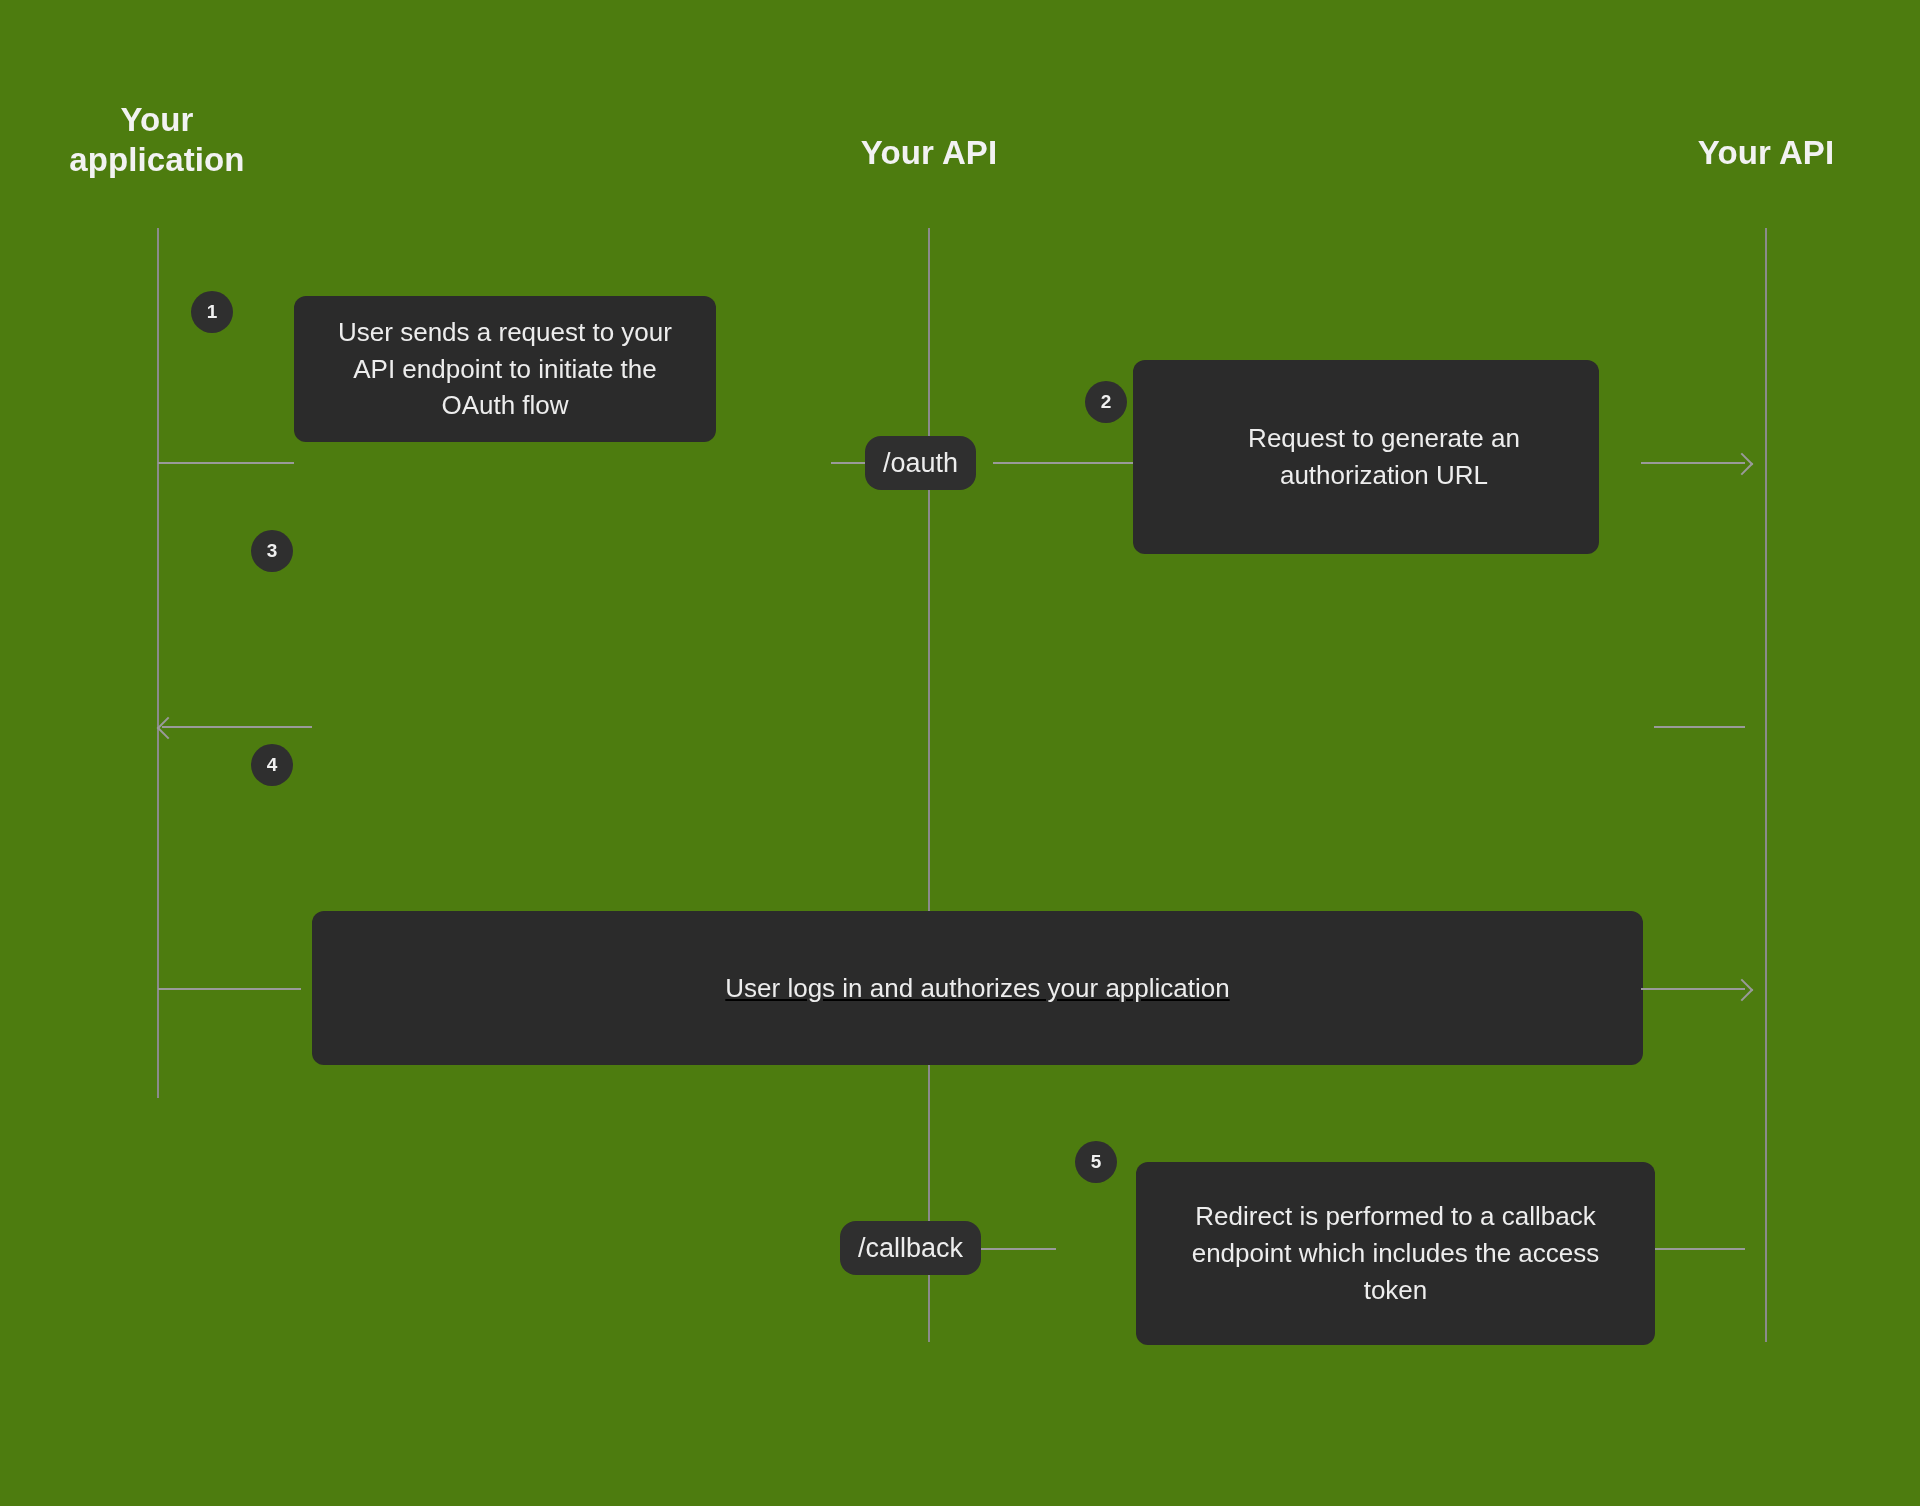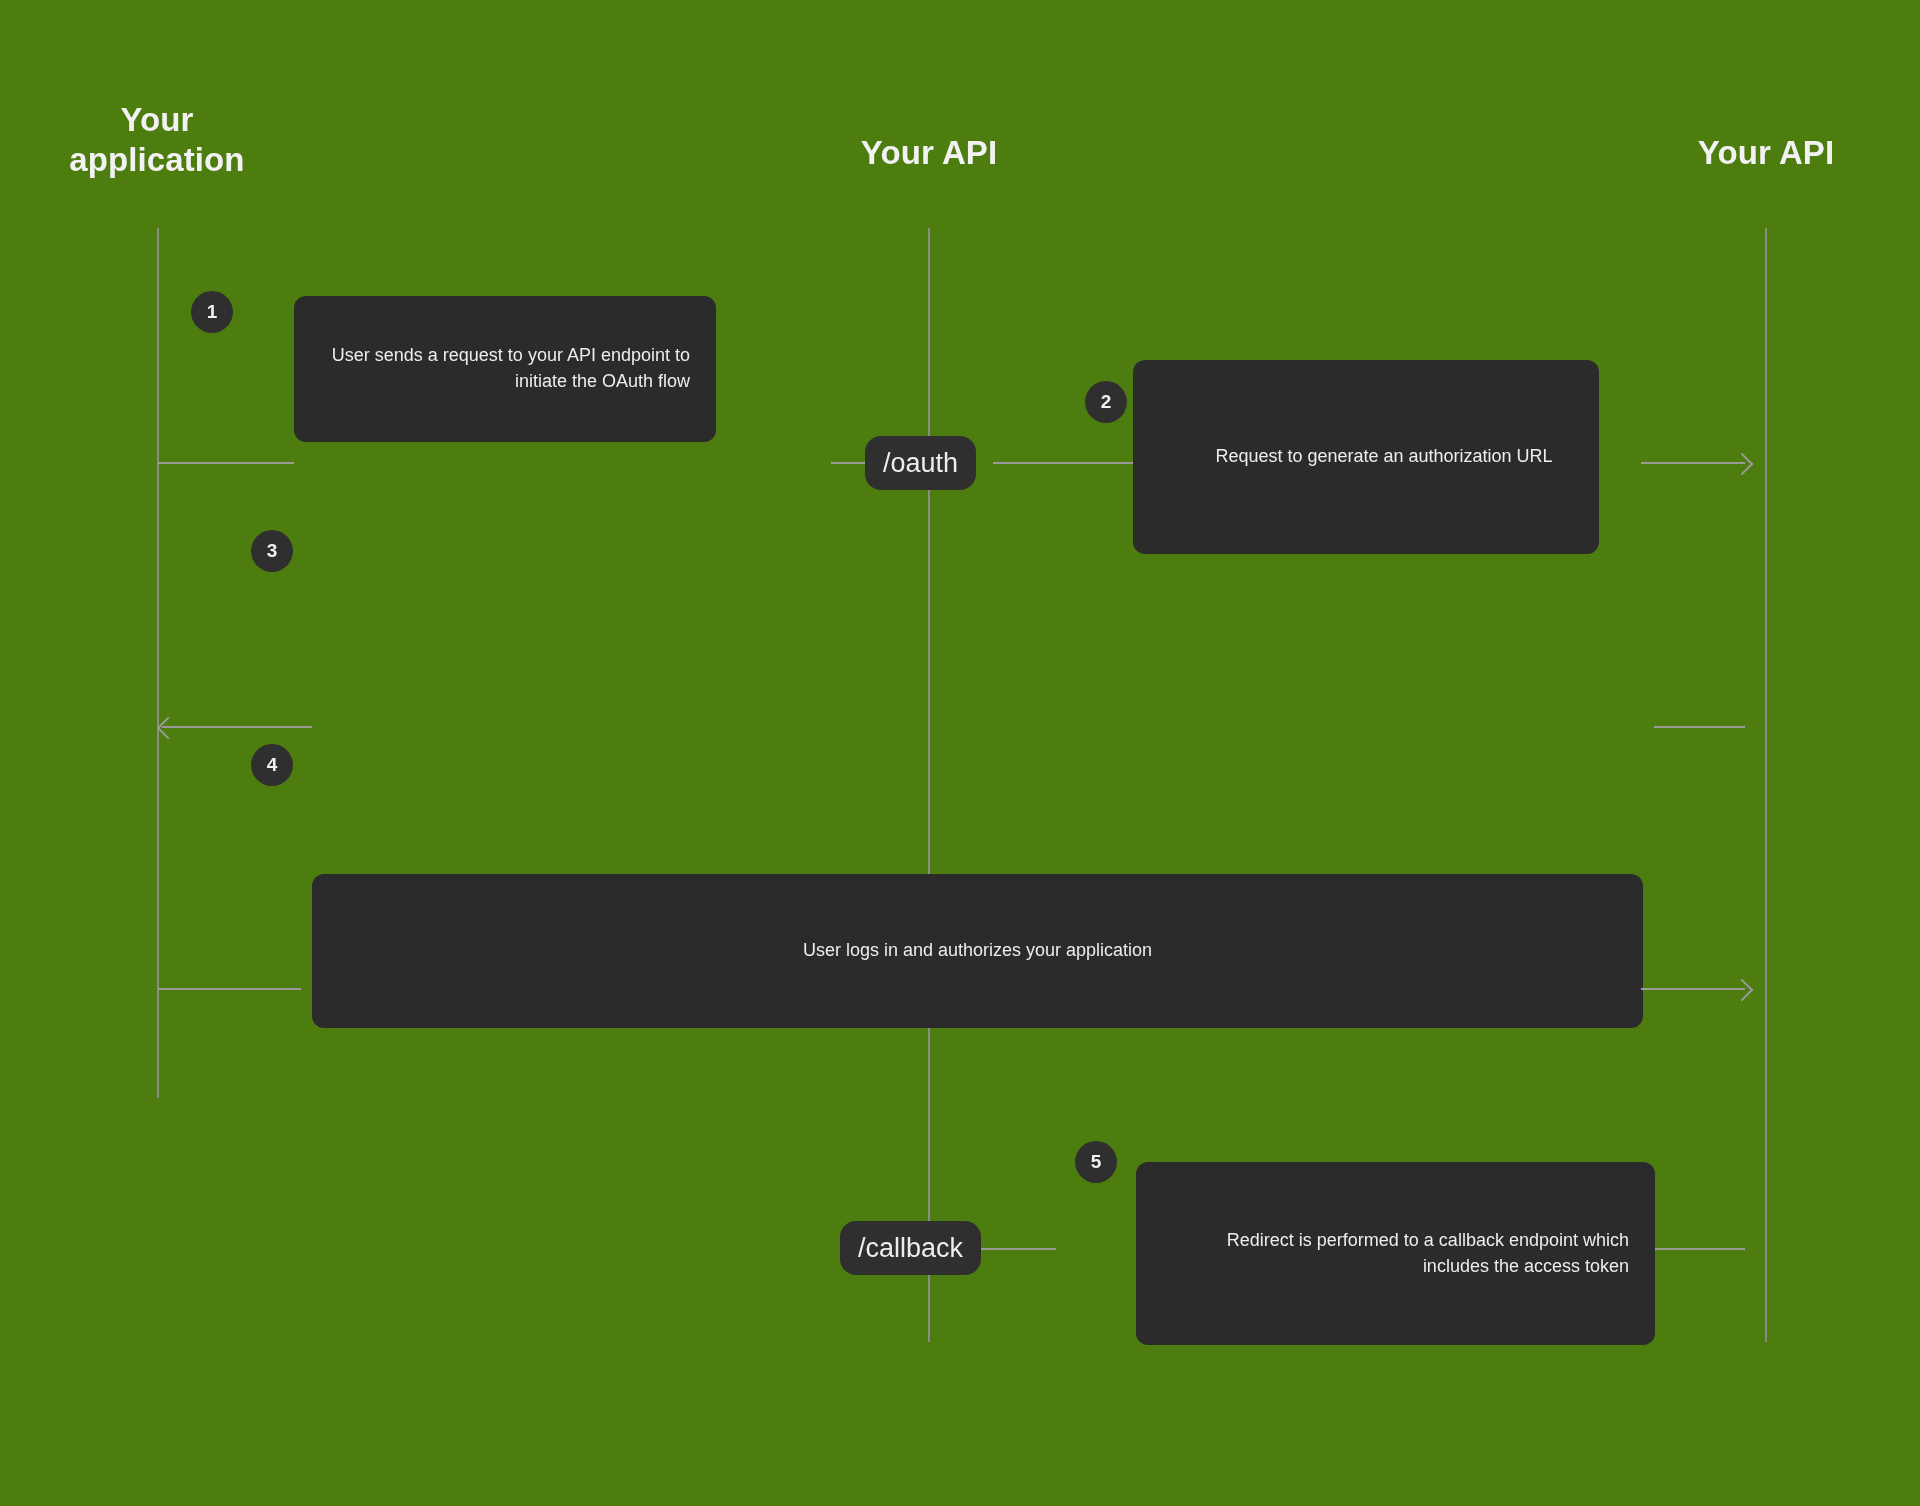--- a/index.html
+++ b/index.html
@@ -43,23 +43,23 @@
     position: absolute;
     background: #2b2b2b;
     border-radius: 12px;
     display: flex;
     align-items: center;
     justify-content: center;
     box-sizing: border-box;
   }
   .msg-text {
     color: #ededed;
-    font-size: 18px;
+    font-size: 26px;
     line-height: 1.42;
-    text-align: right;
+    text-align: center;
     padding: 0 26px;
   }
 
   
   .step-badge {
     position: absolute;
     width: 42px;
     height: 42px;
     border-radius: 50%;
     background: #2f2f2f;
@@ -149,21 +149,21 @@
 
   <div class="step-badge" style="left:251px; top:530px;">3</div>
 
 
   <div class="conn" style="left:1654px; top:726px; width:91px;"></div>
 
   <div class="conn" style="left:158px; top:988px; width:143px;"></div>
 
   <div class="step-badge" style="left:251px; top:744px;">4</div>
 
-  <div class="msg-box" style="left:312px; top:874px; width:1331px; height:154px;">
+  <div class="msg-box" style="left:312px; top:911px; width:1331px; height:154px;text-decoration:underline;">
     <div class="msg-text">User logs in and authorizes your application</div>
   </div>
 
   <div class="conn" style="left:1641px; top:988px; width:104px;"></div>
   <div class="arrow-head arrow-right" style="left:1734px; top:982px;"></div>
 
   <div class="endpoint-pill" style="left:840px; top:1221px;">/callback</div>
 
   <div class="arrow-head arrow-left" style="left:968px; top:1242px;"></div>
   <div class="conn" style="left:970px; top:1248px; width:86px;"></div>

